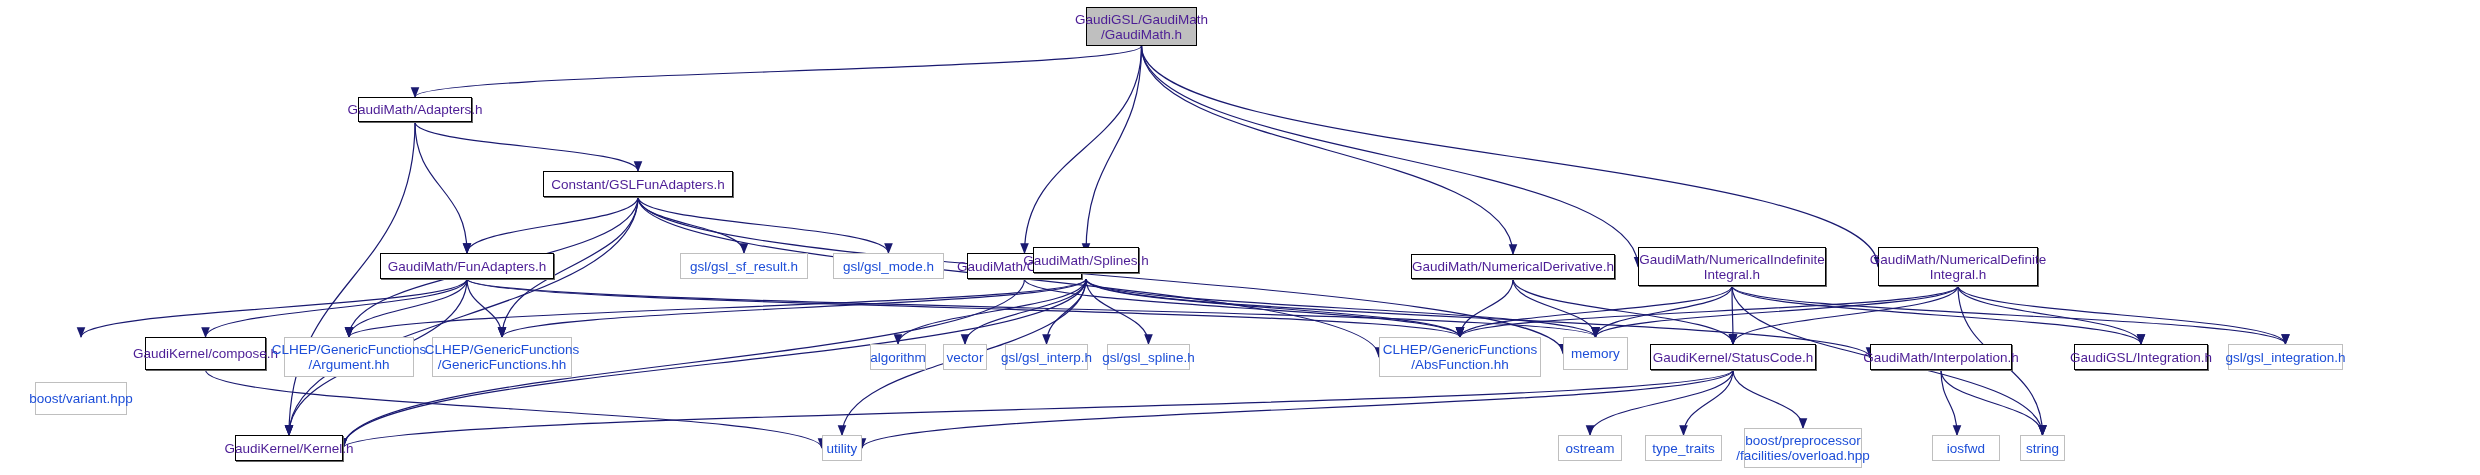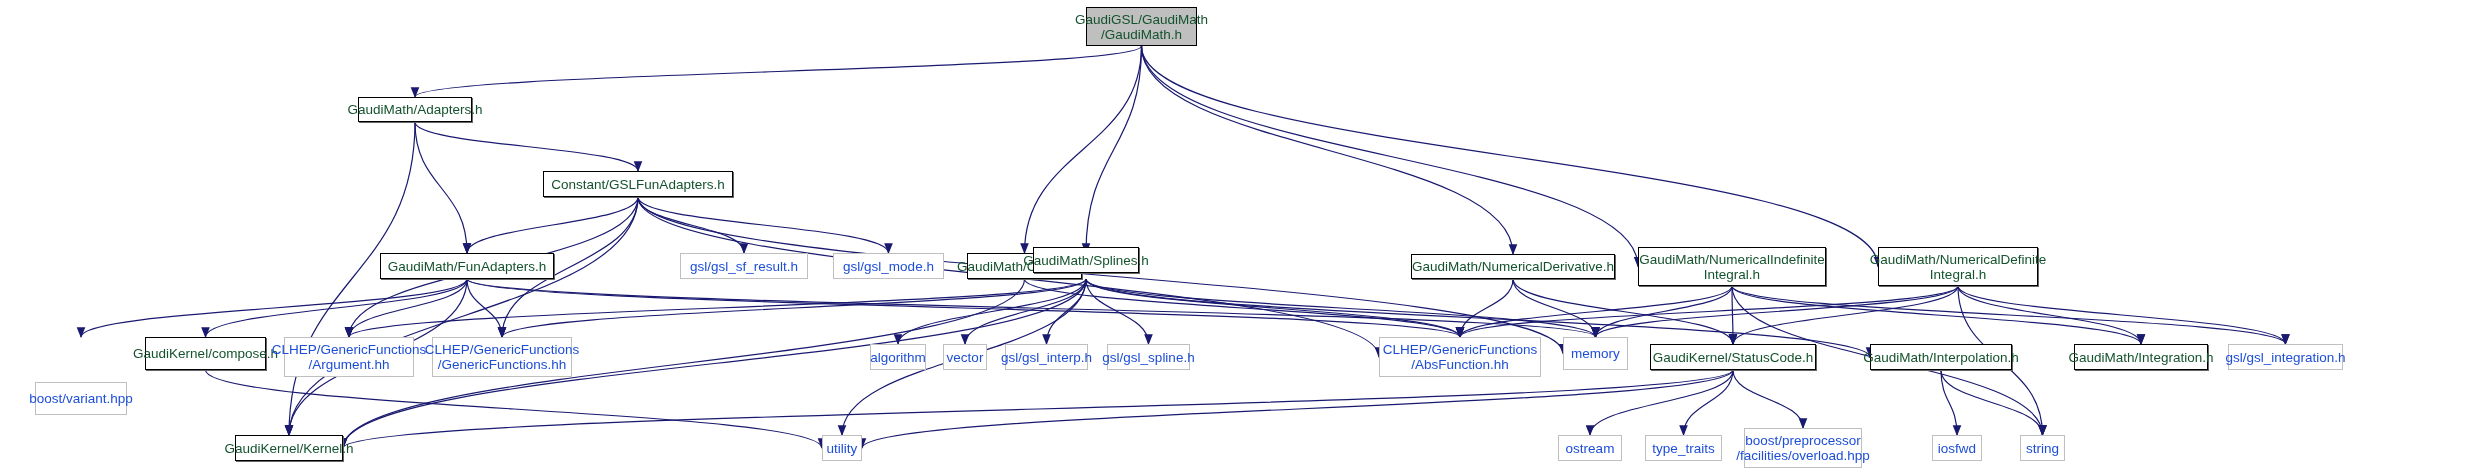--- a/index.html
+++ b/index.html
@@ -1,21 +1,21 @@
 <!DOCTYPE html>
 <html><head>
 <meta charset="utf-8">
 <style>
   html, body { margin: 0; padding: 0; background: #ffffff; }
   body { width: 2480px; height: 475px; position: relative; overflow: hidden;
          font-family: "Liberation Sans", sans-serif; }
   #graph { position: absolute; left: 0; top: 0; width: 2480px; height: 475px; }
   .node { position: absolute; box-sizing: border-box; display: flex; align-items: center;
           justify-content: center; text-align: center; font-size: 13.5px; line-height: 15px;
-          color: #14532d; background: #fff; white-space: pre-line; }
+          color: #4c1d95; background: #fff; white-space: pre-line; }
   .node.doc { border: 1.5px solid #000; box-shadow: 1px 1px 0 #666; cursor: pointer; }
   .node.ext { border: 1.5px solid #bfbfbf; color: #1d4ed8; }
   .node.root { border: 1.5px solid #000; background: #bfbfbf; }
 </style>
 </head>
 <body>
 
 <svg id="graph" xmlns="http://www.w3.org/2000/svg">
   <defs>
     <marker id="arrow" viewBox="0 0 10 10" refX="9" refY="5" markerWidth="9" markerHeight="9" orient="auto-start-reverse">
@@ -109,23 +109,23 @@
 /GenericFunctions.hh</span></div>
   <div class="node ext" style="left: 870px; top: 344px; width: 56px; height: 26px;"><span>algorithm</span></div>
   <div class="node ext" style="left: 943px; top: 344px; width: 44px; height: 26px;"><span>vector</span></div>
   <div class="node ext" style="left: 1005px; top: 344px; width: 83px; height: 26px;"><span>gsl/gsl_interp.h</span></div>
   <div class="node ext" style="left: 1107px; top: 344px; width: 83px; height: 26px;"><span>gsl/gsl_spline.h</span></div>
   <div class="node ext" style="left: 1379px; top: 337px; width: 162px; height: 40px;"><span>CLHEP/GenericFunctions
 /AbsFunction.hh</span></div>
   <div class="node ext" style="left: 1563px; top: 337px; width: 65px; height: 33px;"><span>memory</span></div>
   <div class="node doc" style="left: 1650px; top: 344px; width: 166px; height: 26px;"><span>GaudiKernel/StatusCode.h</span></div>
   <div class="node doc" style="left: 1870px; top: 344px; width: 142px; height: 26px;"><span>GaudiMath/Interpolation.h</span></div>
-  <div class="node doc" style="left: 2074px; top: 344px; width: 134px; height: 26px;"><span>GaudiMath/Integration.h</span></div>
+  <div class="node doc" style="left: 2074px; top: 344px; width: 134px; height: 26px;"><span>GaudiGSL/Integration.h</span></div>
   <div class="node ext" style="left: 2228px; top: 344px; width: 115px; height: 26px;"><span>gsl/gsl_integration.h</span></div>
   <div class="node doc" style="left: 235px; top: 435px; width: 108px; height: 26px;"><span>GaudiKernel/Kernel.h</span></div>
   <div class="node ext" style="left: 822px; top: 435px; width: 40px; height: 26px;"><span>utility</span></div>
   <div class="node ext" style="left: 1558px; top: 435px; width: 64px; height: 26px;"><span>ostream</span></div>
   <div class="node ext" style="left: 1645px; top: 435px; width: 77px; height: 26px;"><span>type_traits</span></div>
   <div class="node ext" style="left: 1744px; top: 428px; width: 118px; height: 40px;"><span>boost/preprocessor
 /facilities/overload.hpp</span></div>
-  <div class="node ext" style="left: 1932px; top: 435px; width: 50px; height: 26px;"><span>iosfwd</span></div>
+  <div class="node ext" style="left: 1932px; top: 435px; width: 68px; height: 26px;"><span>iosfwd</span></div>
   <div class="node ext" style="left: 2020px; top: 435px; width: 45px; height: 26px;"><span>string</span></div>
 </div>
 
 </body></html>

